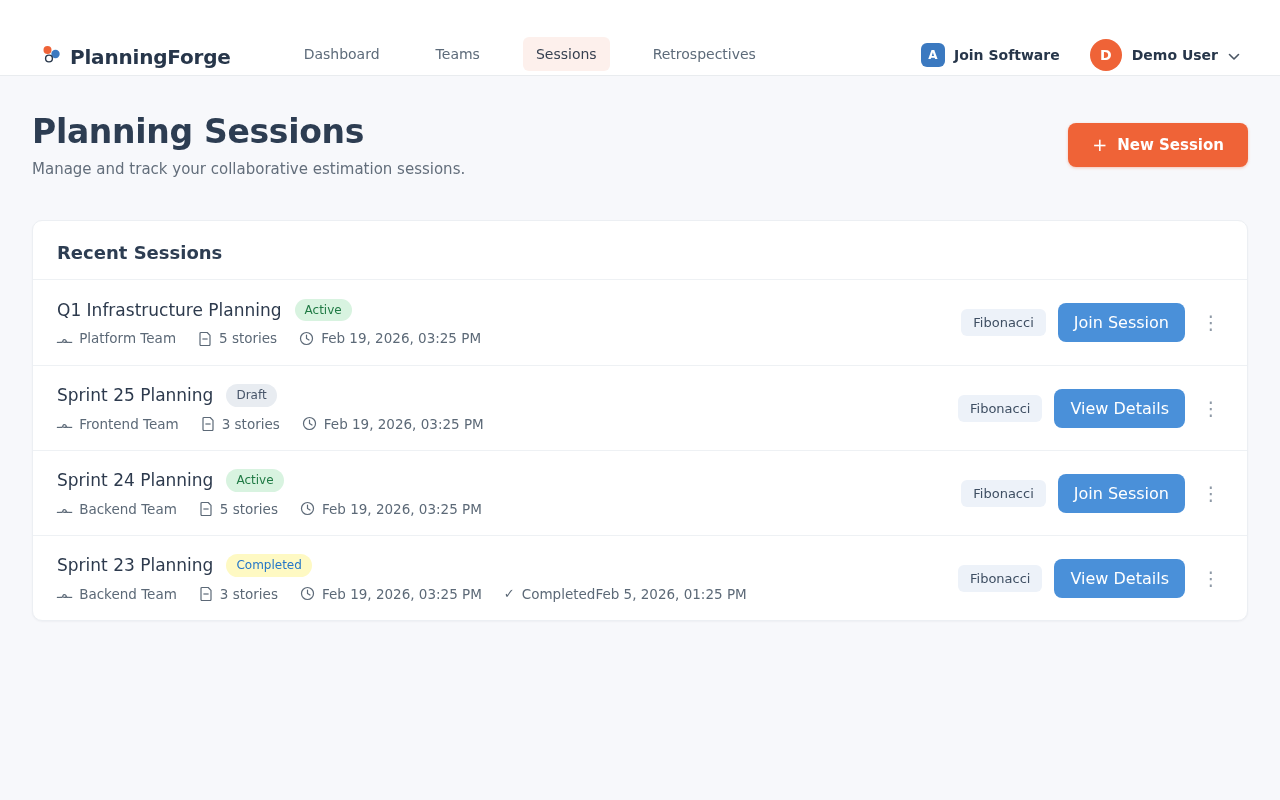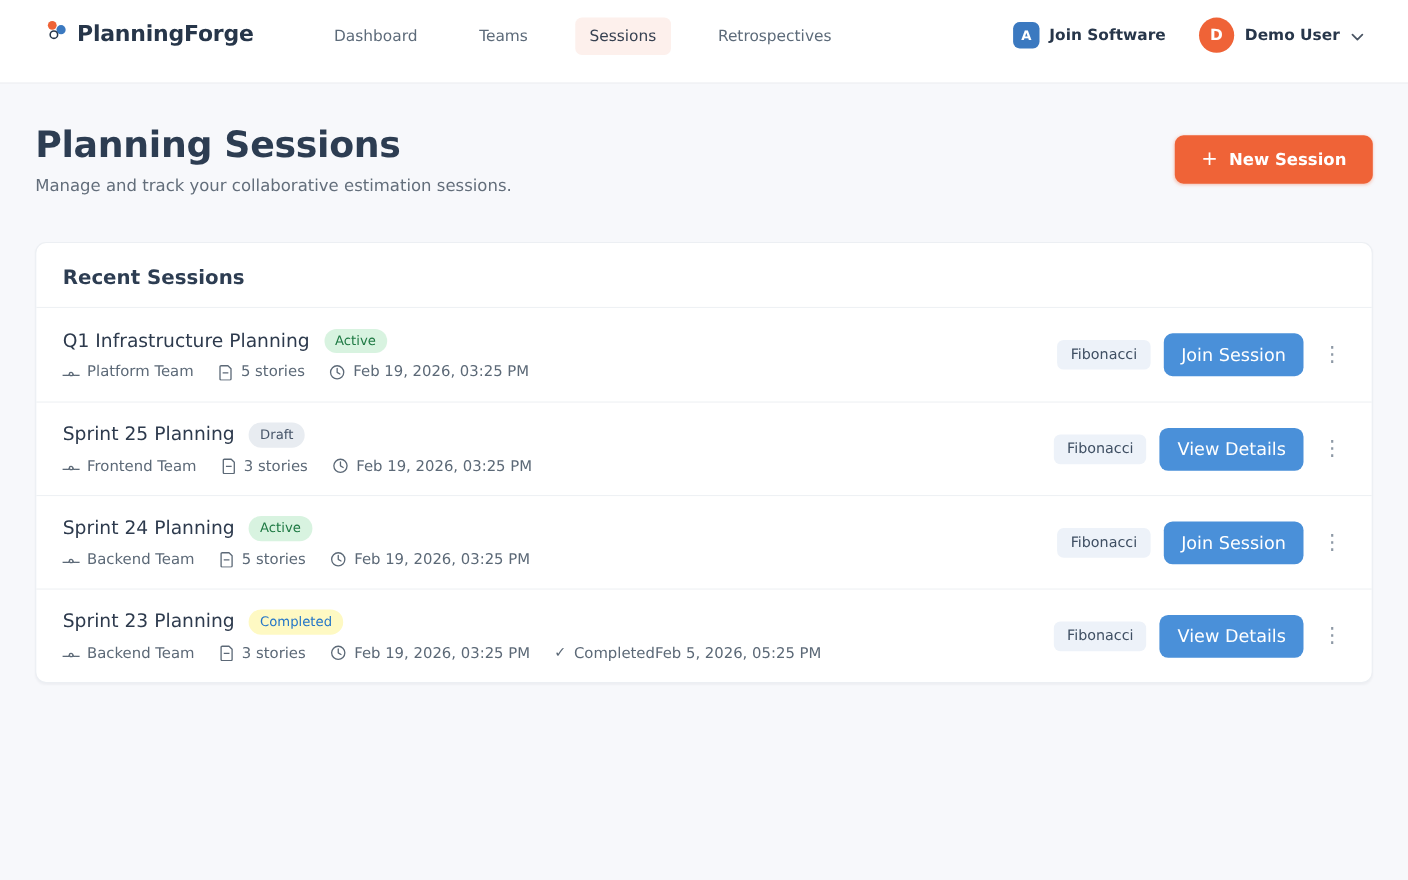--- a/index.html
+++ b/index.html
@@ -5,21 +5,21 @@
   * { box-sizing: border-box; margin: 0; padding: 0; }
   html,body { width:1280px; height:800px; overflow:hidden; }
   body {
     font-family: "DejaVu Sans", "Liberation Sans", sans-serif;
     background:#f7f8fb;
     color:#2d3a4d;
   }
   
   .header {
     height:76px; background:#ffffff; border-bottom:1px solid #e9ecef;
-    display:flex; align-items:flex-start; padding:16px 40px;
+    display:flex; align-items:flex-end; padding:4px 40px;
   }
   .brand { display:flex; align-items:center; gap:8px; cursor:pointer; }
   .brand-title { font-size:20px; font-weight:800; color:#27364a; letter-spacing:-0.2px; }
   .nav { display:flex; align-items:center; gap:30px; margin-left:60px; }
   .nav-item {
     font-size:14px; color:#5d6b7a; padding:9px 13px; border-radius:6px; cursor:pointer;
   }
   .nav-item.active { background:#fdf0ec; color:#374151; }
   .header-right { margin-left:auto; display:flex; align-items:center; gap:30px; }
   .org { display:flex; align-items:center; gap:9px; }
@@ -279,21 +279,21 @@
           <span>
             <svg width="15" height="15" viewBox="0 0 15 15">
               <circle cx="7.5" cy="7.5" r="6" fill="none" stroke="#5c6977" stroke-width="1.2"></circle>
               <polyline points="7.5,4 7.5,7.5 10,9" fill="none" stroke="#5c6977" stroke-width="1.2" stroke-linecap="round" stroke-linejoin="round"></polyline>
             </svg>
           </span>
           <span>Feb 19, 2026, 03:25 PM</span>
         </span>
         <span class="meta-item">
           <span class="check-glyph">✓</span>
-          <span>CompletedFeb 5, 2026, 05:25 PM</span>
+          <span>CompletedFeb 5, 2026, 01:25 PM</span>
         </span>
       </div>
     </div>
     <div class="session-side">
       <span class="deck-chip">Fibonacci</span>
       <button class="btn-action">View Details</button>
       <span class="kebab">⋮</span>
     </div>
   </div>
       </div>

